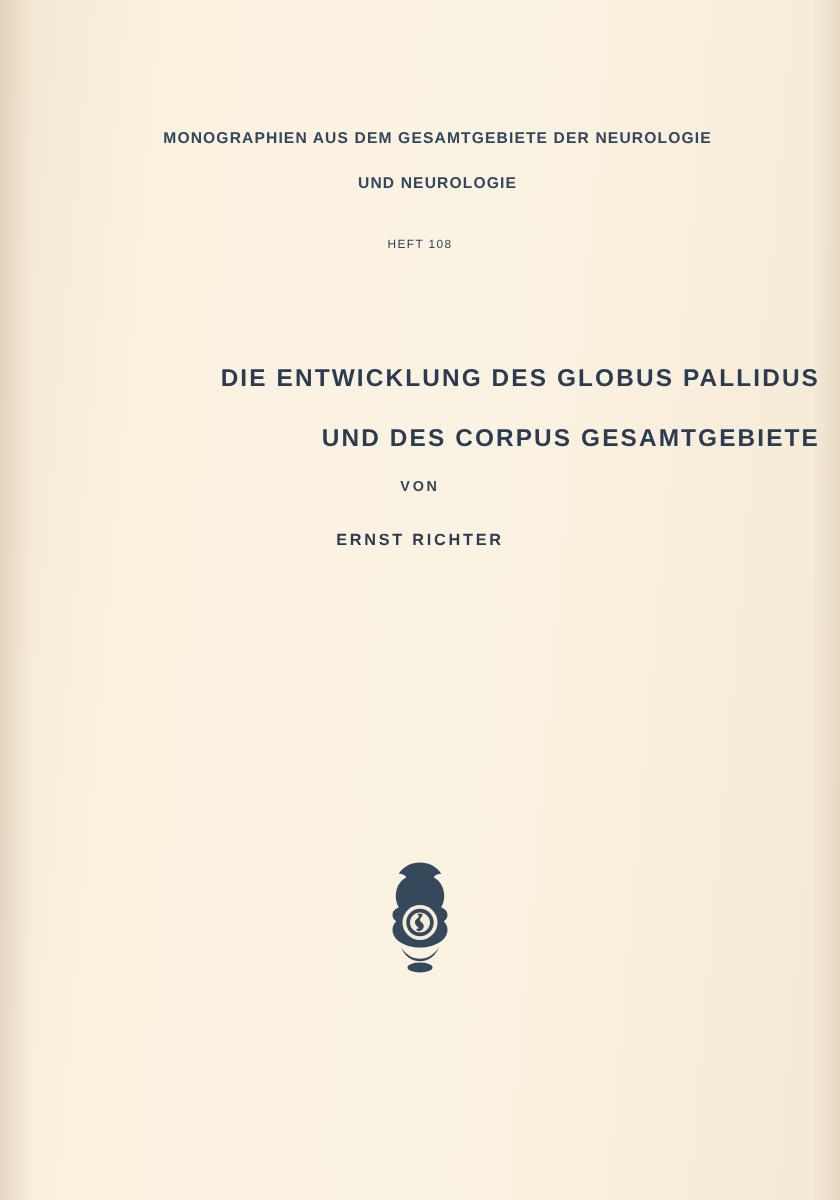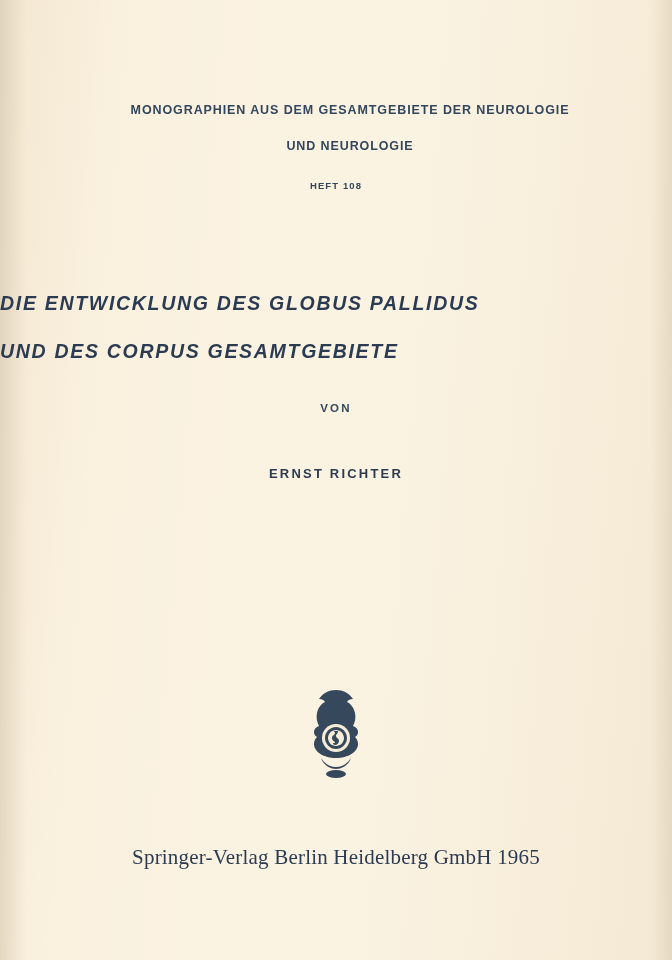--- a/index.html
+++ b/index.html
@@ -51,61 +51,60 @@
     letter-spacing: 0.9px;
     color: #32465c;
     font-weight: 600;
     line-height: 1.1;
     padding-left: 28px;
   }
   .series-line.second {
     margin-top: 22px;
   }
   .series-issue {
-    margin-top: 26px;
+    margin-top: 36px;
     font-size: 9.5px;
     letter-spacing: 1.1px;
-    font-weight: 700;
+    font-weight: 400;
     color: #32465c;
   }
 
   .title-block {
     position: absolute;
     top: 292px;
     left: 0;
     right: 16px;
-    text-align: left;
-    font-style: italic;
+    text-align: right;
   }
   .title-line {
     font-size: 19.5px;
     letter-spacing: 1.7px;
     font-weight: 700;
     color: #2b3b52;
     line-height: 1.2;
   }
   .title-line.second {
     margin-top: 25px;
   }
 
   .byline-block {
     position: absolute;
-    top: 402px;
+    top: 384px;
     left: 0;
     right: 0;
     text-align: center;
   }
   .byline-von {
     font-size: 11.5px;
     letter-spacing: 2.2px;
     font-weight: 600;
     color: #32465c;
   }
   .byline-author {
-    margin-top: 52px;
+    margin-top: 28px;
     font-size: 13px;
     letter-spacing: 2.2px;
     font-weight: 600;
     color: #2b3b52;
   }
 
   .logo {
     position: absolute;
     top: 686px;
     left: 0;
@@ -162,15 +161,14 @@
       </g>
       <g fill="#36485c">
         <path d="M35 41c-6 0-11 5-11 11s5 11 11 11 11-5 11-11-5-11-11-11zm0 3c4.4 0 8 3.6 8 8s-3.6 8-8 8-8-3.6-8-8 3.6-8 8-8z"></path>
         <path d="M34 45h3c0 3-2 3-2 5 0 2 3 2 3 5 0 2-2 4-4 4-1 0-2-1-2-2h2c0-2-3-2-3-5s3-3 3-5c0-1-1-1-1-2z"></path>
         <path d="M20 72c4 6 9 9 15 9s11-3 15-9c-2 6-8 11-15 11s-13-5-15-11z"></path>
         <ellipse cx="35" cy="88" rx="10" ry="4"></ellipse>
       </g>
     </svg>
   </div>
 
-  <div class="publisher">Springer-Verlag Berlin Heidelberg GmbH 1965</div>
 
 </div>
 
 </body></html>

